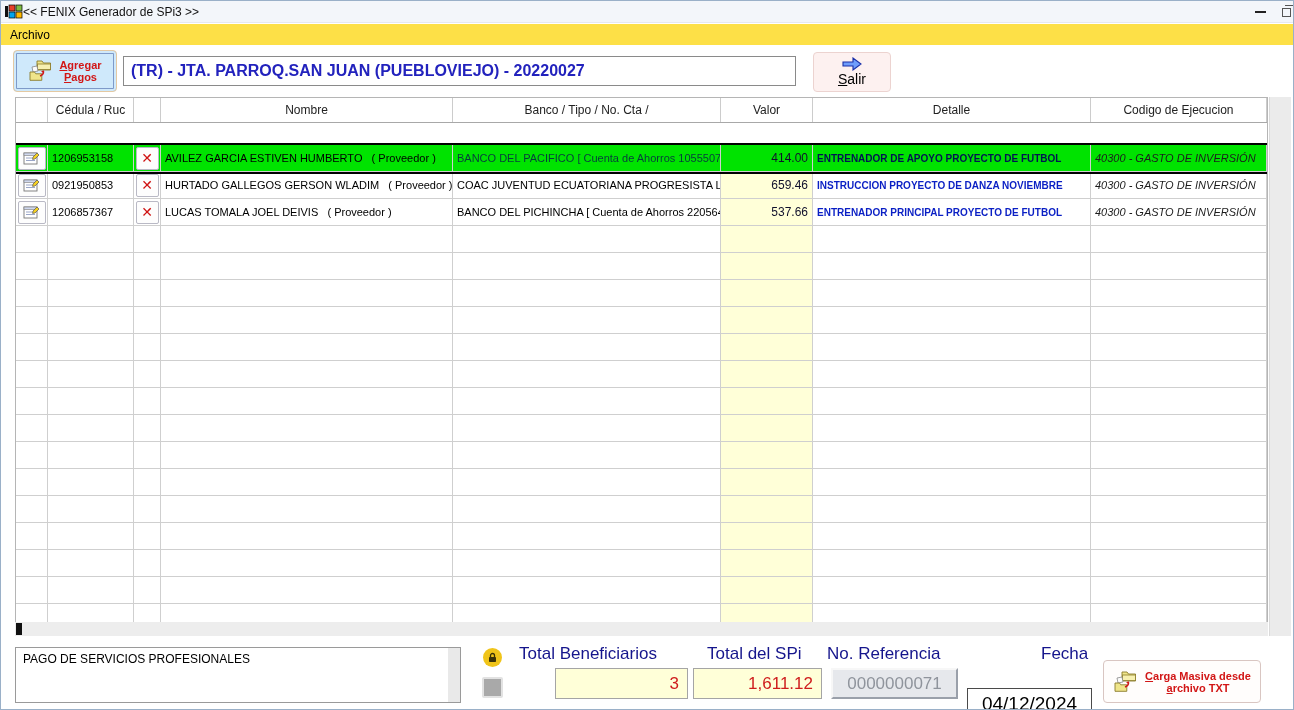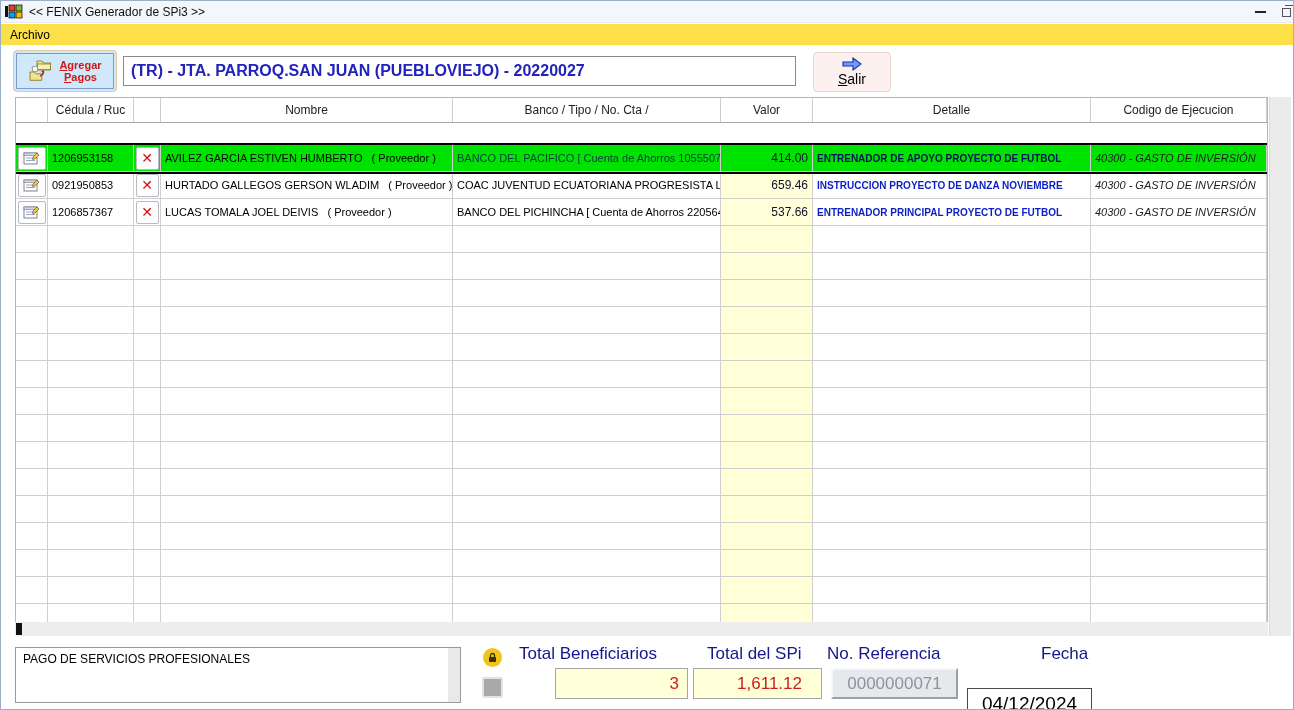--- a/index.html
+++ b/index.html
@@ -9,21 +9,21 @@
     position:relative; width:1294px; height:710px; background:#ffffff;
     overflow:hidden; border:1px solid #9ab0c8;
   }
   
   .titlebar {
     position:absolute; left:0; top:0; width:1294px; height:22px;
     background:#f3f6fa; border-bottom:1px solid #e6e9ee;
     display:flex; align-items:center;
   }
   .titlebar .app-icon { margin-left:4px; width:18px; height:15px; }
-  .titlebar .title-text { margin-left:6px; font-size:12px; color:#111; }
+  .titlebar .title-text { font-size:12px; color:#111; }
   .win-btns { position:absolute; right:0; top:0; height:22px; display:flex; }
   .win-btn { width:34px; height:22px; display:flex; align-items:center; justify-content:center; }
   .min-glyph { width:11px; height:0; border-top:2px solid #222; }
   .restore-glyph { width:9px; height:9px; border:1px solid #555; position:relative; background:#f3f6fa; }
   .restore-glyph:before { content:""; position:absolute; left:2px; top:-4px; width:9px; height:9px; border:1px solid #555; border-bottom:none; border-left:none; }
   
   .menubar { position:absolute; left:0; top:23px; width:1294px; height:21px; background:#fde047; display:flex; align-items:center; }
   .menu-item { padding:2px 9px; font-size:12px; color:#000; }
   
   .toolbar { position:absolute; left:0; top:44px; width:1294px; height:52px; background:#fff; }
@@ -86,21 +86,21 @@
     border:1px solid #9a9a9a; font-family:"Liberation Sans", sans-serif; font-size:12px;
     color:#000; padding:4px 16px 4px 7px; background:#fff; outline:none;
     background-image:linear-gradient(#e9e9e9,#e9e9e9); background-size:12px 100%; background-position:right; background-repeat:no-repeat;
   }
   .lock-badge { position:absolute; left:482px; top:7px; width:19px; height:19px; border-radius:50%; background:#f0c419; display:flex; align-items:center; justify-content:center; }
   .gray-square { position:absolute; left:481px; top:36px; width:21px; height:21px; background:#a9a9a9; border:2px solid #e2e2e2; border-radius:2px; cursor:pointer; }
   .f-label { position:absolute; top:3px; font-size:17px; color:#15158c; white-space:nowrap; }
   .lab-ben { left:518px; } .lab-spi { left:706px; } .lab-ref { left:826px; } .lab-fecha { left:1040px; }
   .f-box { position:absolute; top:27px; height:31px; display:flex; align-items:center; font-size:17px; }
   .box-ben  { left:554px; width:133px; background:#ffffd8; border:1px solid #a5a5a5; color:#cf1d1d; justify-content:flex-end; padding-right:8px; }
-  .box-spi  { left:692px; width:129px; background:#ffffd8; border:1px solid #a5a5a5; color:#cf1d1d; justify-content:flex-end; padding-right:19px; }
+  .box-spi  { left:692px; width:129px; background:#ffffd8; border:1px solid #a5a5a5; color:#cf1d1d; justify-content:flex-end; padding-right:8px; }
   .box-ref  { left:830px; width:127px; background:#e6e8ec; border:2px solid; border-color:#f7f7f7 #9aa0aa #9aa0aa #f7f7f7; color:#8f949c; justify-content:center; }
   .box-fecha{ left:966px; width:125px; background:#fff; border:1px solid #4a4a4a; color:#000; font-size:19px; justify-content:center; font-family:"Liberation Sans", sans-serif;margin-top:20px; }
   input.box-fecha { outline:none; text-align:center; }
   .btn-carga {
     position:absolute; left:1102px; top:19px; width:158px; height:43px;
     background:#fffdfc; border:1px solid #d9c6c2; border-radius:4px;
     display:flex; align-items:center; justify-content:center; gap:6px; cursor:pointer;
   }
 </style>
 </head>
@@ -407,15 +407,29 @@
     <span class="f-label lab-ben">Total Beneficiarios</span>
     <span class="f-label lab-spi">Total del SPi</span>
     <span class="f-label lab-ref">No. Referencia</span>
     <span class="f-label lab-fecha">Fecha</span>
 
     <div class="f-box box-ben">3</div>
     <div class="f-box box-spi">1,611.12</div>
     <div class="f-box box-ref">0000000071</div>
     <input class="f-box box-fecha" value="04/12/2024" style="">
 
+    <div class="btn-carga">
+      <svg width="26" height="26" viewBox="0 0 26 26">
+        <path d="M9 3 h5 l1.5 2 h7 v7 h-13.5 z" fill="#efe58a" stroke="#8a7a2a" stroke-width="0.9"></path>
+        <rect x="9.6" y="6" width="12.9" height="5.6" fill="#f7f0b0" stroke="#8a7a2a" stroke-width="0.8"></rect>
+        <path d="M4 9 l5 -1 1 5 -5 1 z" fill="#fbfbfb" stroke="#888" stroke-width="0.8"></path>
+        <path d="M2 14 h4.5 l1.3 1.8 h6 v6.5 h-11.8 z" fill="#efe58a" stroke="#8a7a2a" stroke-width="0.9"></path>
+        <path d="M12 18 q4 -1.5 3.5 -5" fill="none" stroke="#d01818" stroke-width="1.4"></path>
+        <path d="M15.5 15.2 l0.4 -3 -2.8 1" fill="#d01818"></path>
+      </svg>
+      <span class="lbl">
+        <span class="ul-first">Carga Masiva desde</span>
+        <span class="ul-first">archivo TXT</span>
+      </span>
+    </div>
   </div>
 
 </div>
 
 </body></html>

